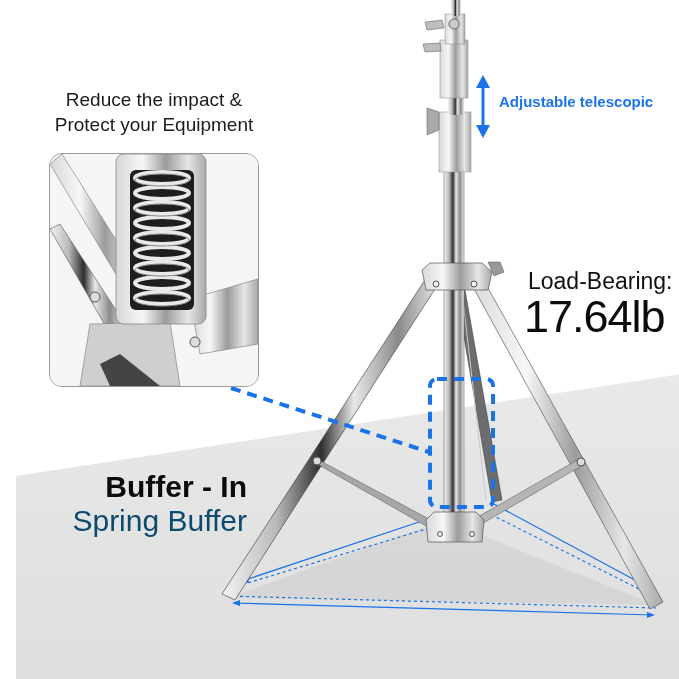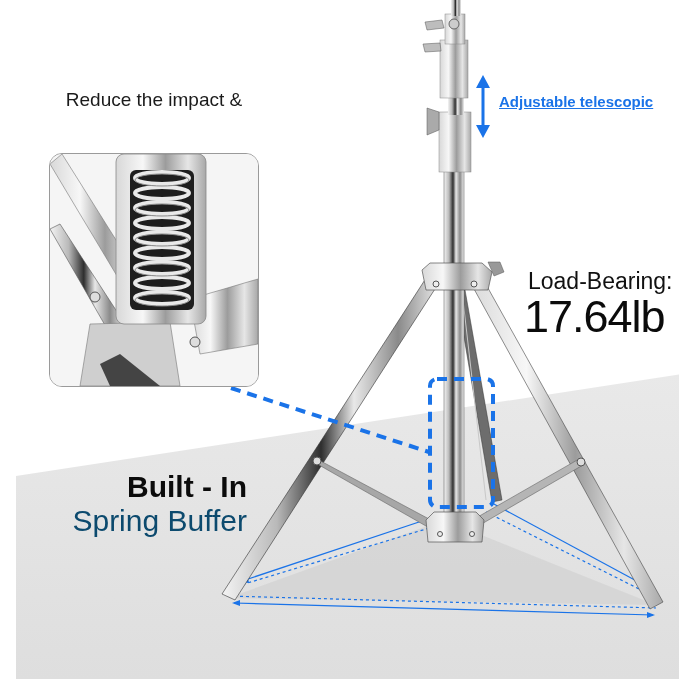--- a/index.html
+++ b/index.html
@@ -1,20 +1,20 @@
 <!DOCTYPE html>
 <html><head>
   <meta charset="utf-8">
   <style>
     html, body { margin: 0; padding: 0; background: #ffffff; }
     body { width: 679px; height: 679px; position: relative; overflow: hidden; font-family: "Liberation Sans", sans-serif; }
     .scene { position: absolute; left: 16px; top: 0; width: 679px; height: 679px; }
     .txt { position: absolute; color: #111; white-space: nowrap; }
     .caption { left: 0; width: 276px; text-align: center; font-size: 19px; line-height: 25px; top: 87px; color: #1b1b1b; }
-    .adjust { left: 483px; top: 93px; font-size: 15px; font-weight: bold; color: #1a73e8; text-decoration: underline; }
+    .adjust { left: 483px; top: 93px; font-size: 15px; font-weight: bold; color: #1a73e8; }
     .load-label { left: 512px; top: 268px; font-size: 23px; color: #111; text-align: right; }
     .load-value { left: 508px; top: 291px; font-size: 45px; font-weight: normal; color: #0b0b0b; letter-spacing: -1px; }
     .builtin { right: 448px; top: 470px; font-size: 30px; font-weight: bold; color: #0b0b0b; line-height: 34px; text-align: right; }
     .builtin2 { right: 448px; top: 504px; font-size: 30px; font-weight: normal; color: #0c4a6e; line-height: 34px; text-align: left; }
     .panel { position: absolute; left: 33px; top: 153px; width: 208px; height: 232px; border: 1px solid #9a9a9a; border-radius: 13px; overflow: hidden; background: #f7f7f7; }
   </style>
 </head>
 <body>
 
 <div class="scene">
@@ -139,22 +139,23 @@
         <ellipse cx="112" cy="146" rx="27" ry="6"></ellipse>
       </g>
       <circle cx="45" cy="143" r="5" fill="#ddd" stroke="#555"></circle>
       <circle cx="145" cy="188" r="5" fill="#ddd" stroke="#555"></circle>
     </svg>
   </div>
 
   
   <div class="txt caption">
     <div>Reduce the impact &amp;</div>
+    <div>Protect your Equipment</div>
   </div>
 
   <div class="txt adjust">Adjustable telescopic</div>
 
   <div class="txt load-label">Load-Bearing:</div>
   <div class="txt load-value">17.64lb</div>
 
-  <div class="txt builtin">Built - In</div>
+  <div class="txt builtin">Buffer - In</div>
   <div class="txt builtin2">Spring Buffer</div>
 </div>
 
 </body></html>

